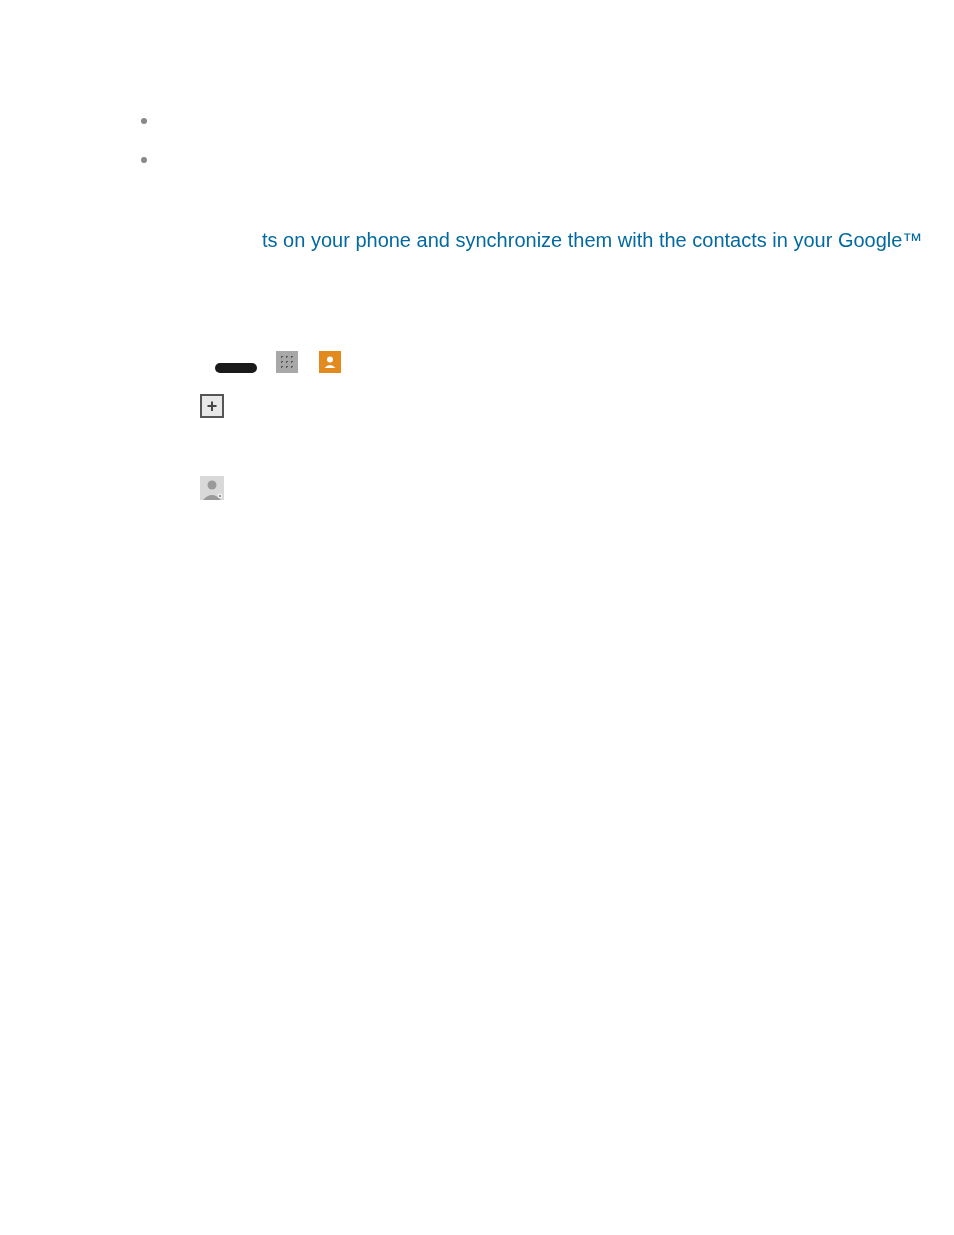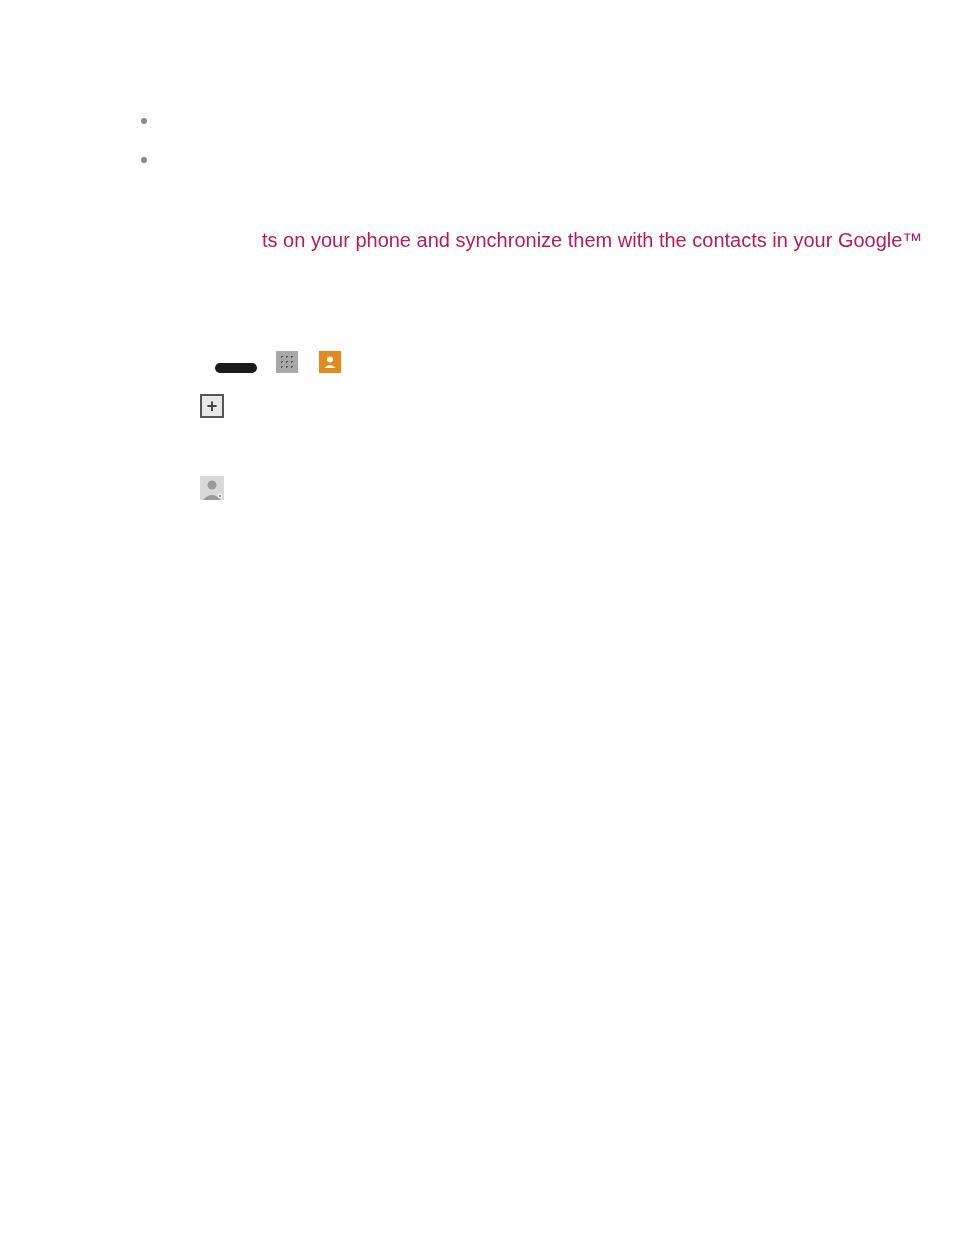--- a/index.html
+++ b/index.html
@@ -1,18 +1,18 @@
 <!DOCTYPE html>
 <html><head>
 <meta charset="utf-8">
 <style>
   html,body{margin:0;padding:0;background:#fff;}
   body{width:954px;height:1235px;position:relative;font-family:Arial,Helvetica,sans-serif;color:#666;}
   .dot{width:6px;height:6px;border-radius:50%;background:#888;position:absolute;}
-  .line{position:absolute;font-size:20px;color:#be185d;white-space:nowrap;}
+  .line{position:absolute;font-size:20px;color:#0369a1;white-space:nowrap;}
   .pill{position:absolute;width:42px;height:10px;border-radius:5px;background:#1a1a1a;}
   .icon-box{position:absolute;width:22px;height:22px;}
   .grid-icon{background:#a8a8a8;box-shadow:inset 0 0 0 2px #a8a8a8;}
   .grid-icon::after{content:"";position:absolute;inset:3px;background-image:
     radial-gradient(#555 1px,transparent 1px);background-size:5px 5px;}
   .contact-icon{background:#e28a1d;display:flex;align-items:center;justify-content:center;}
   .contact-icon svg{display:block;}
   .plus-icon{border:2px solid #555;background:#e8e8e8;display:flex;align-items:center;justify-content:center;font-size:18px;font-weight:bold;color:#444;line-height:0;position:absolute;width:20px;height:20px;}
   .silhouette{position:absolute;width:24px;height:24px;background:#d9d9d9;}
   .silhouette svg{display:block;}

